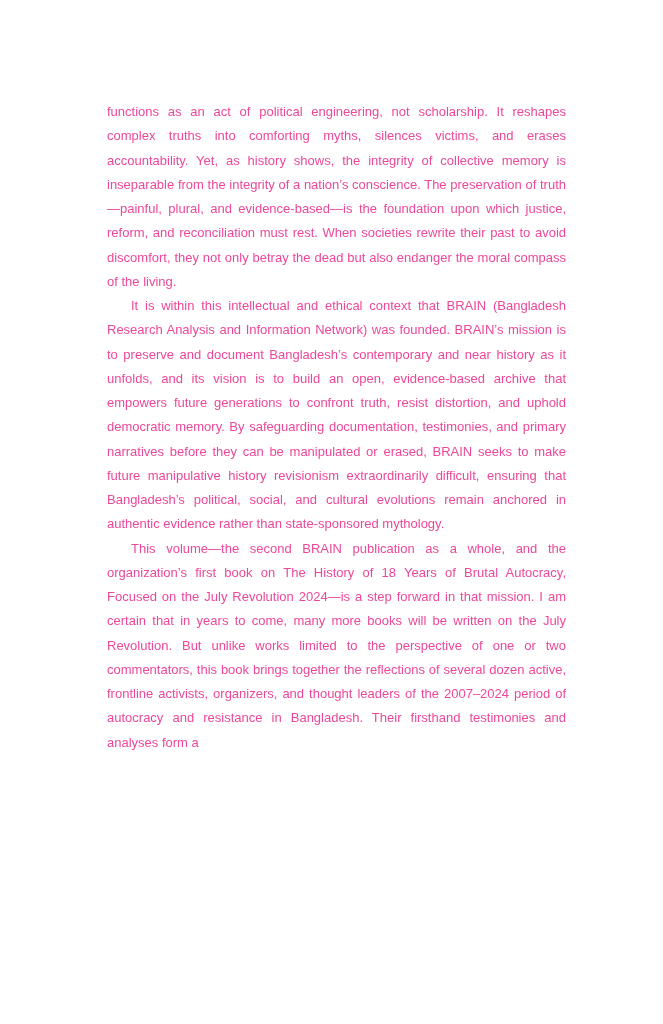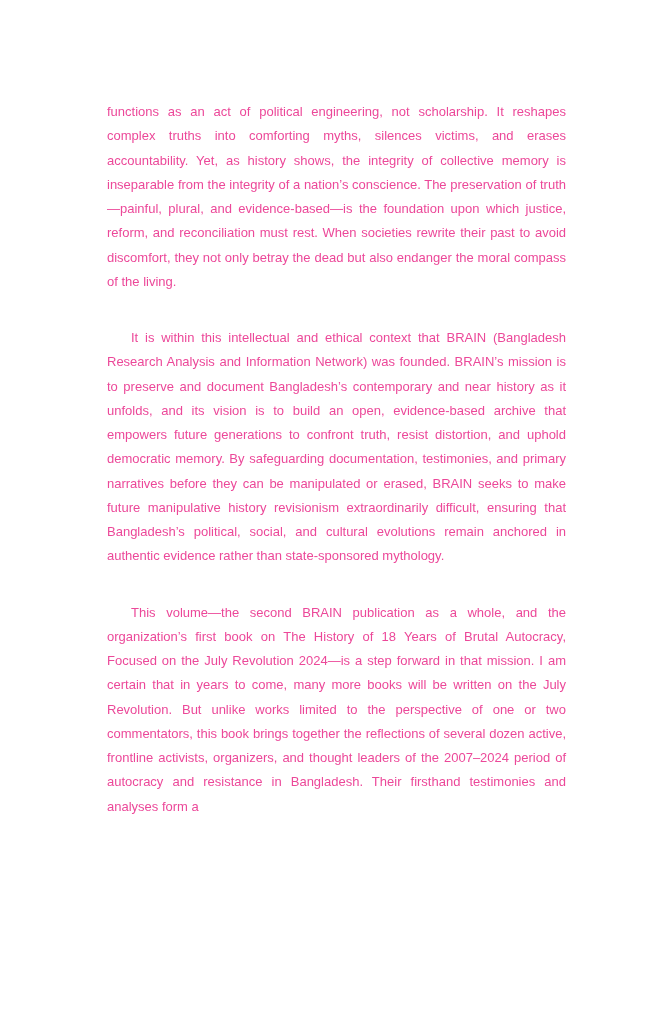--- a/index.html
+++ b/index.html
@@ -23,21 +23,20 @@
       line-height: 24.25px;
       color: #ec4899;
       text-align: justify;
       hyphens: none;
     }
     .page p {
       margin: 0;
     }
     .page p.indent {
       text-indent: 24px;
-      margin-top: 32px;
     }
   </style>
 </head>
 <body>
 
 <div class="page">
   <p class="body-paragraph">functions as an act of political engineering, not scholarship. It reshapes complex truths into comforting myths, silences victims, and erases accountability. Yet, as history shows, the integrity of collective memory is inseparable from the integrity of a nation’s conscience. The preservation of truth—painful, plural, and evidence-based—is the foundation upon which justice, reform, and reconciliation must rest. When societies rewrite their past to avoid discomfort, they not only betray the dead but also endanger the moral compass of the living.</p>
   <p class="body-paragraph indent">It is within this intellectual and ethical context that BRAIN (Bangladesh Research Analysis and Information Network) was founded. BRAIN’s mission is to preserve and document Bangladesh’s contemporary and near history as it unfolds, and its vision is to build an open, evidence-based archive that empowers future generations to confront truth, resist distortion, and uphold democratic memory. By safeguarding documentation, testimonies, and primary narratives before they can be manipulated or erased, BRAIN seeks to make future manipulative history revisionism extraordinarily difficult, ensuring that Bangladesh’s political, social, and cultural evolutions remain anchored in authentic evidence rather than state-sponsored mythology.</p>
   <p class="body-paragraph indent">This volume—the second BRAIN publication as a whole, and the organization’s first book on The History of 18 Years of Brutal Autocracy, Focused on the July Revolution 2024—is a step forward in that mission. I am certain that in years to come, many more books will be written on the July Revolution. But unlike works limited to the perspective of one or two commentators, this book brings together the reflections of several dozen active, frontline activists, organizers, and thought leaders of the 2007–2024 period of autocracy and resistance in Bangladesh. Their firsthand testimonies and analyses form a</p>
 </div>

